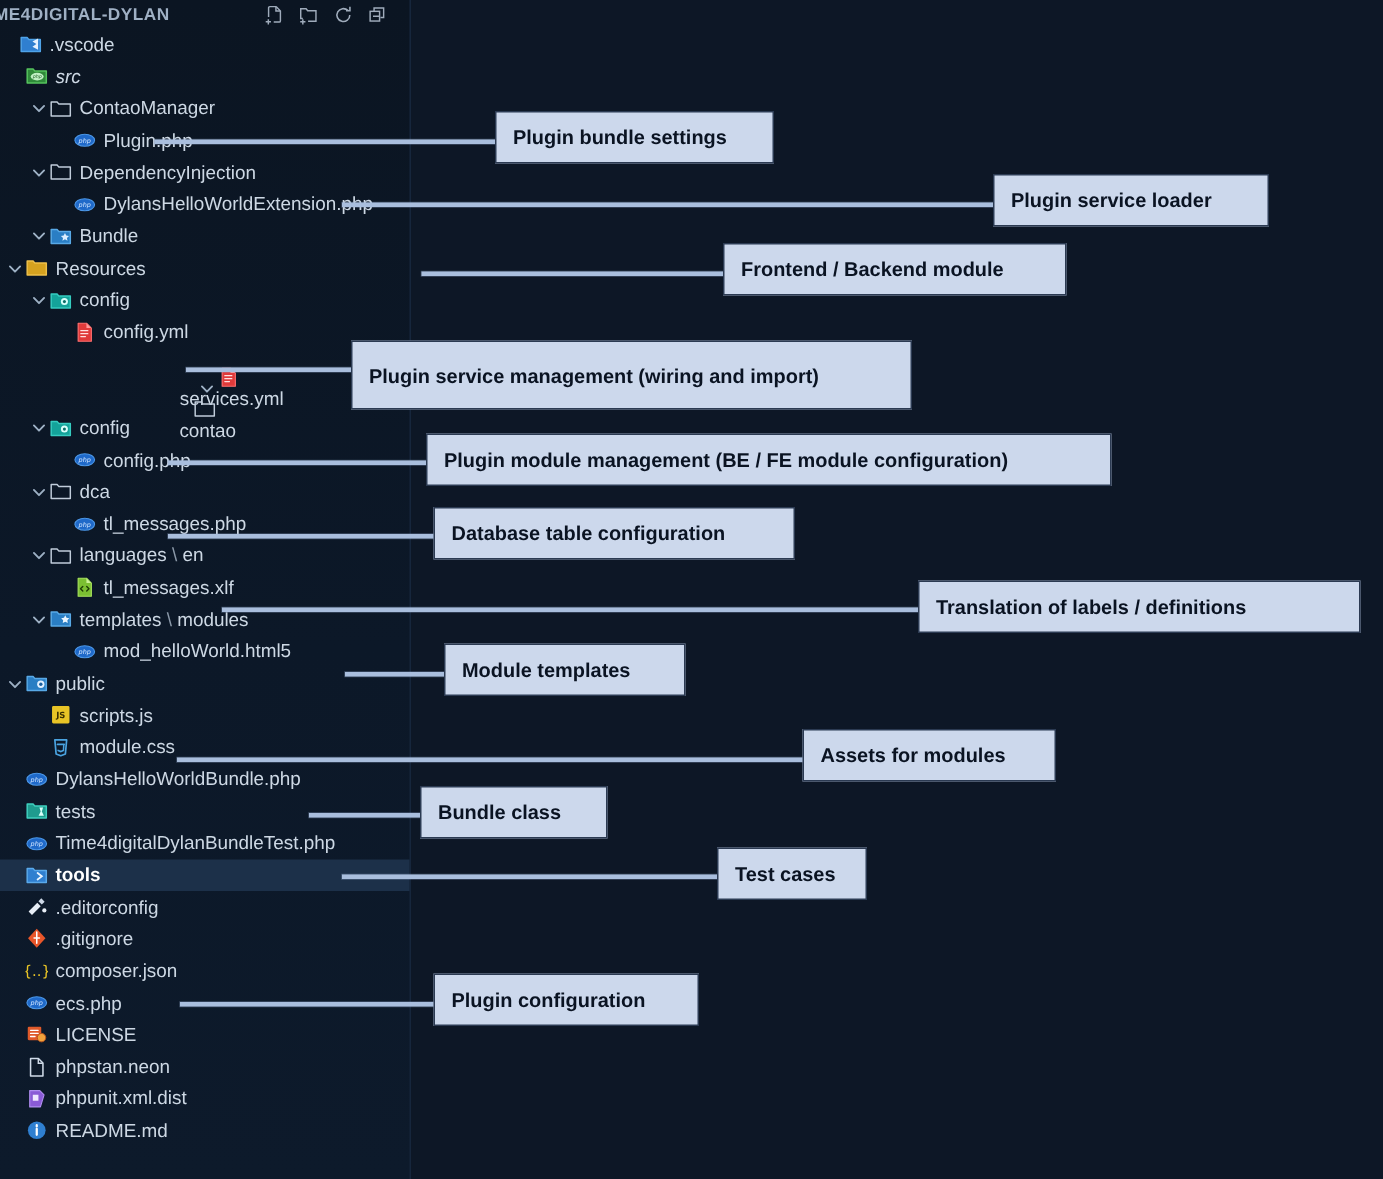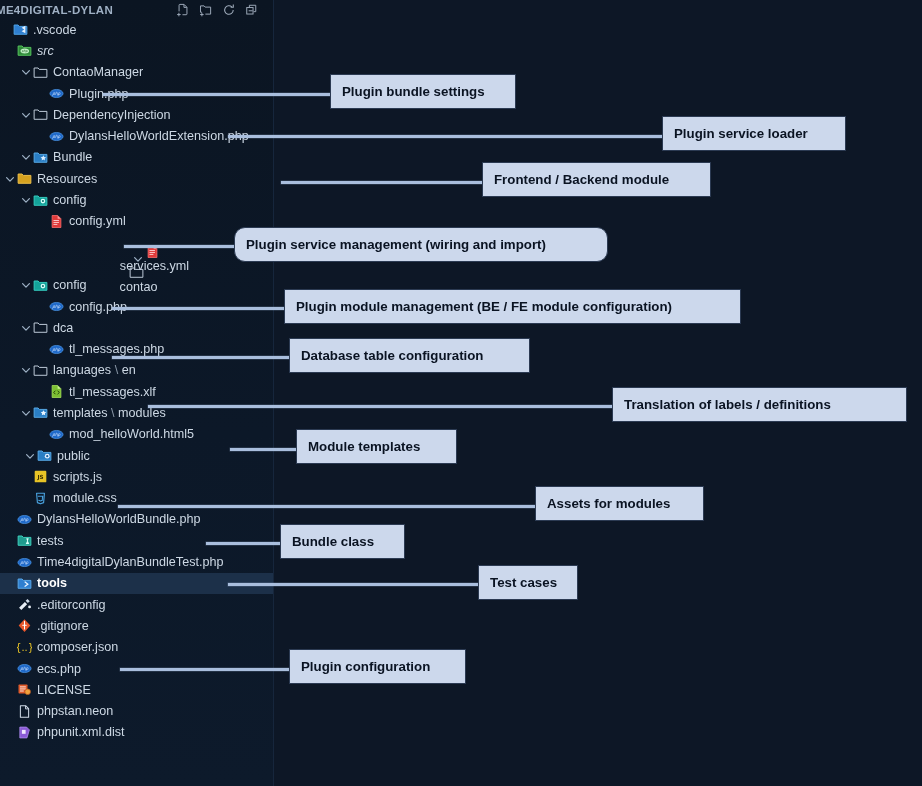--- a/index.html
+++ b/index.html
@@ -272,21 +272,21 @@
           <span class="lbl">templates <span class="dim"> \ </span>modules</span>
         </div>
         <div class="row" style="padding-left: 36px;">
           <span class="tw blank"></span>
           <span class="ico"><svg viewBox="0 0 16 16" width="15" height="15">
               <ellipse cx="8" cy="8" rx="7.0" ry="4.3" fill="#1f69c9" stroke="#4b96e6" stroke-width=".8"></ellipse>
               <text x="8" y="9.6" font-size="4.6" text-anchor="middle" fill="#cfe4ff" font-family="DejaVu Sans" font-style="italic">php</text>
             </svg></span>
           <span class="lbl">mod_helloWorld.html5</span>
         </div>
-        <div class="row" style="padding-left: 4px; margin-left: 20px;">
+        <div class="row" style="padding-left: 4px;">
           <span class="tw"><svg viewBox="0 0 12 12" width="12" height="12" fill="none" stroke="#9db0c4" stroke-width="1.25" stroke-linecap="round" stroke-linejoin="round">
               <path d="M2.6 4.6L6 8.1l3.4-3.5"></path>
             </svg></span>
           <span class="ico"><svg viewBox="0 0 16 16" width="15" height="15">
               <path d="M1.2 3.2h4.2l1.3 1.5h8.1v8.4H1.2z" fill="#2a7ec4" stroke="#58a9e6" stroke-width="1.05" stroke-linejoin="round"></path>
               <circle cx="10.9" cy="8.7" r="2.6" fill="#e2f0ff"></circle>
               <circle cx="10.9" cy="8.7" r="1.2" fill="#1a5f9e"></circle>
             </svg></span>
           <span class="lbl">public</span>
         </div>
@@ -387,33 +387,41 @@
             </svg></span>
           <span class="lbl">phpstan.neon</span>
         </div>
         <div class="row" style="padding-left: 4px;">
           <span class="tw blank"></span>
           <span class="ico"><svg viewBox="0 0 16 16" width="15" height="15">
               <path d="M3.0 2.2h7.2l3.0 3.0-2.6 8.6H3.0z" fill="#8a5ad6" stroke="#b08df0" stroke-width=".8" stroke-linejoin="round"></path>
               <path d="M5.2 5.2h4.0v4.2h-4.0z" fill="#efe6ff"></path>
             </svg></span>
           <span class="lbl">phpunit.xml.dist</span>
+        </div>
+        <div class="row" style="padding-left: 4px;">
+          <span class="tw blank"></span>
+          <span class="ico"><svg viewBox="0 0 16 16" width="15" height="15">
+              <circle cx="8" cy="8" r="6.3" fill="#2f7fd0"></circle>
+              <path d="M8 4.4v.9M8 7.0v4.2" stroke="#fff" stroke-width="1.6" stroke-linecap="round"></path>
+            </svg></span>
+          <span class="lbl">README.md</span>
         </div>
       </div>
   </div>
 
   <div id="annolayer">
       <div class="conn" style="left: 103px; top: 93px; width: 228px;"></div>
       <div class="tag" style="left: 330px; top: 74px; width: 186px; height: 35px;">Plugin bundle settings</div>
       <div class="conn" style="left: 228px; top: 135px; width: 435px;"></div>
       <div class="tag" style="left: 662px; top: 116px; width: 184px; height: 35px;">Plugin service loader</div>
       <div class="conn" style="left: 281px; top: 181px; width: 202px;"></div>
       <div class="tag" style="left: 482px; top: 162px; width: 229px; height: 35px;">Frontend / Backend module</div>
       <div class="conn" style="left: 124px; top: 245px; width: 111px;"></div>
-      <div class="tag" style="left: 234px; top: 227px; width: 374px; height: 35px; border-radius: 11px;">Plugin service management (wiring and import)</div>
+      <div class="tag" style="left: 234px; top: 227px; width: 374px; height: 46px;">Plugin service management (wiring and import)</div>
       <div class="conn" style="left: 112px; top: 307px; width: 173px;"></div>
       <div class="tag" style="left: 284px; top: 289px; width: 457px; height: 35px;">Plugin module management (BE / FE module configuration)</div>
       <div class="conn" style="left: 112px; top: 356px; width: 178px;"></div>
       <div class="tag" style="left: 289px; top: 338px; width: 241px; height: 35px;">Database table configuration</div>
       <div class="conn" style="left: 148px; top: 405px; width: 465px;"></div>
       <div class="tag" style="left: 612px; top: 387px; width: 295px; height: 35px;">Translation of labels / definitions</div>
       <div class="conn" style="left: 230px; top: 448px; width: 67px;"></div>
       <div class="tag" style="left: 296px; top: 429px; width: 161px; height: 35px;">Module templates</div>
       <div class="conn" style="left: 118px; top: 505px; width: 418px;"></div>
       <div class="tag" style="left: 535px; top: 486px; width: 169px; height: 35px;">Assets for modules</div>

